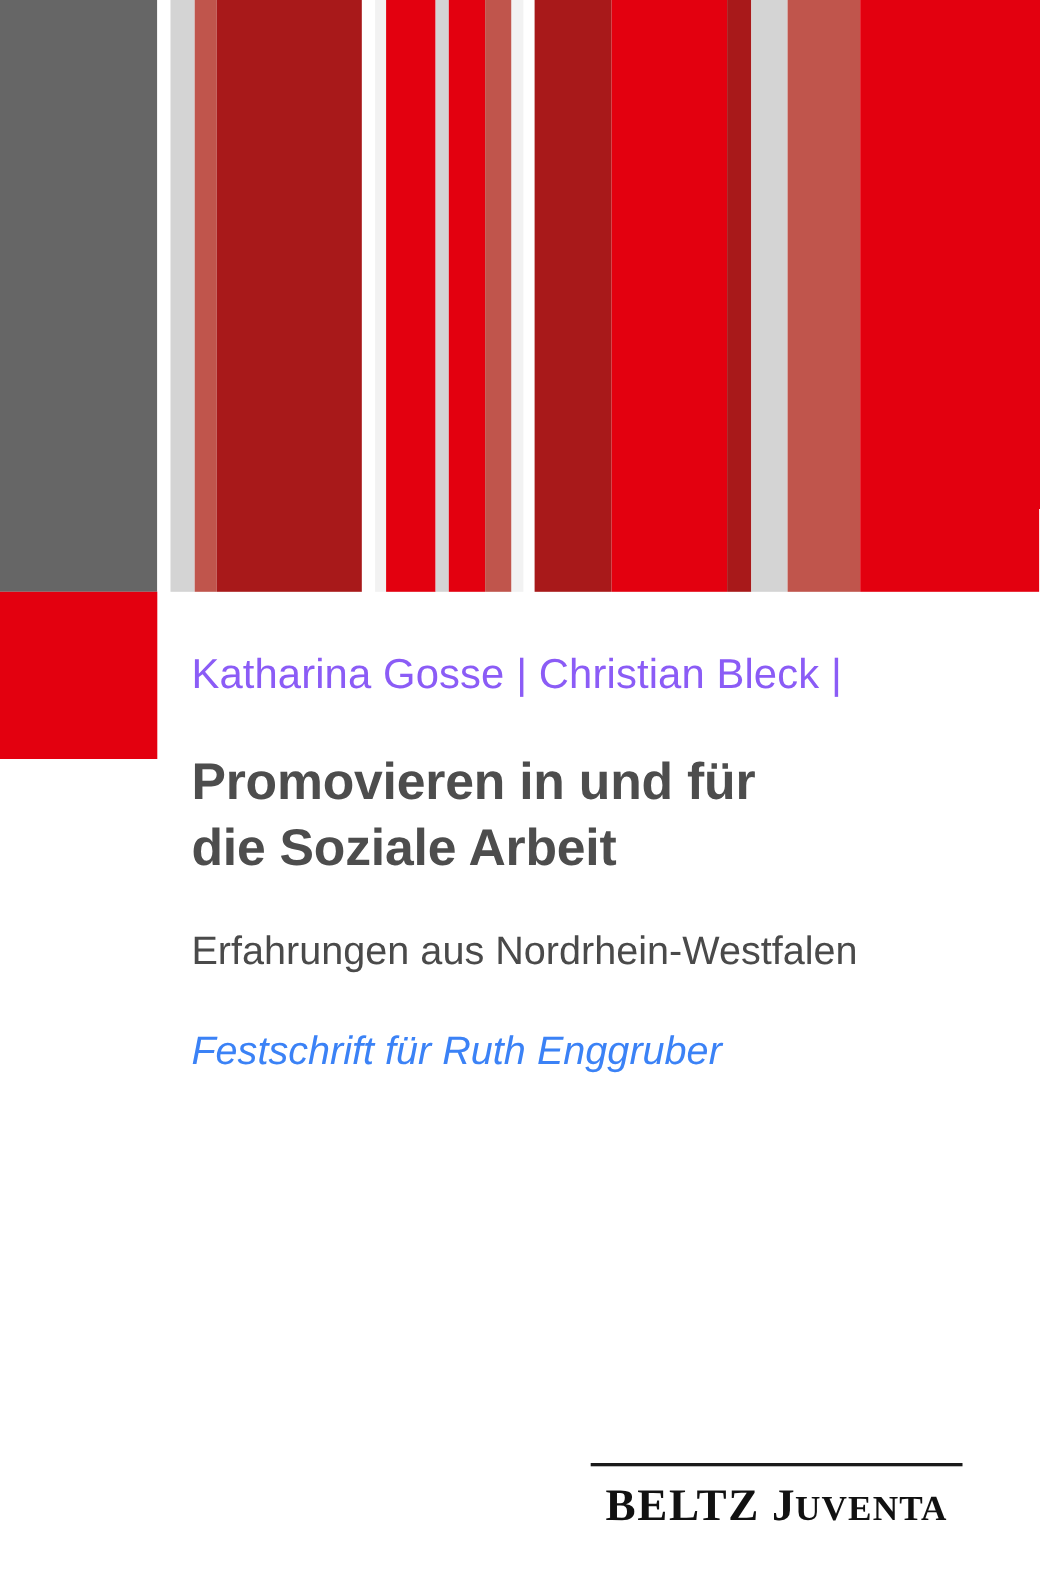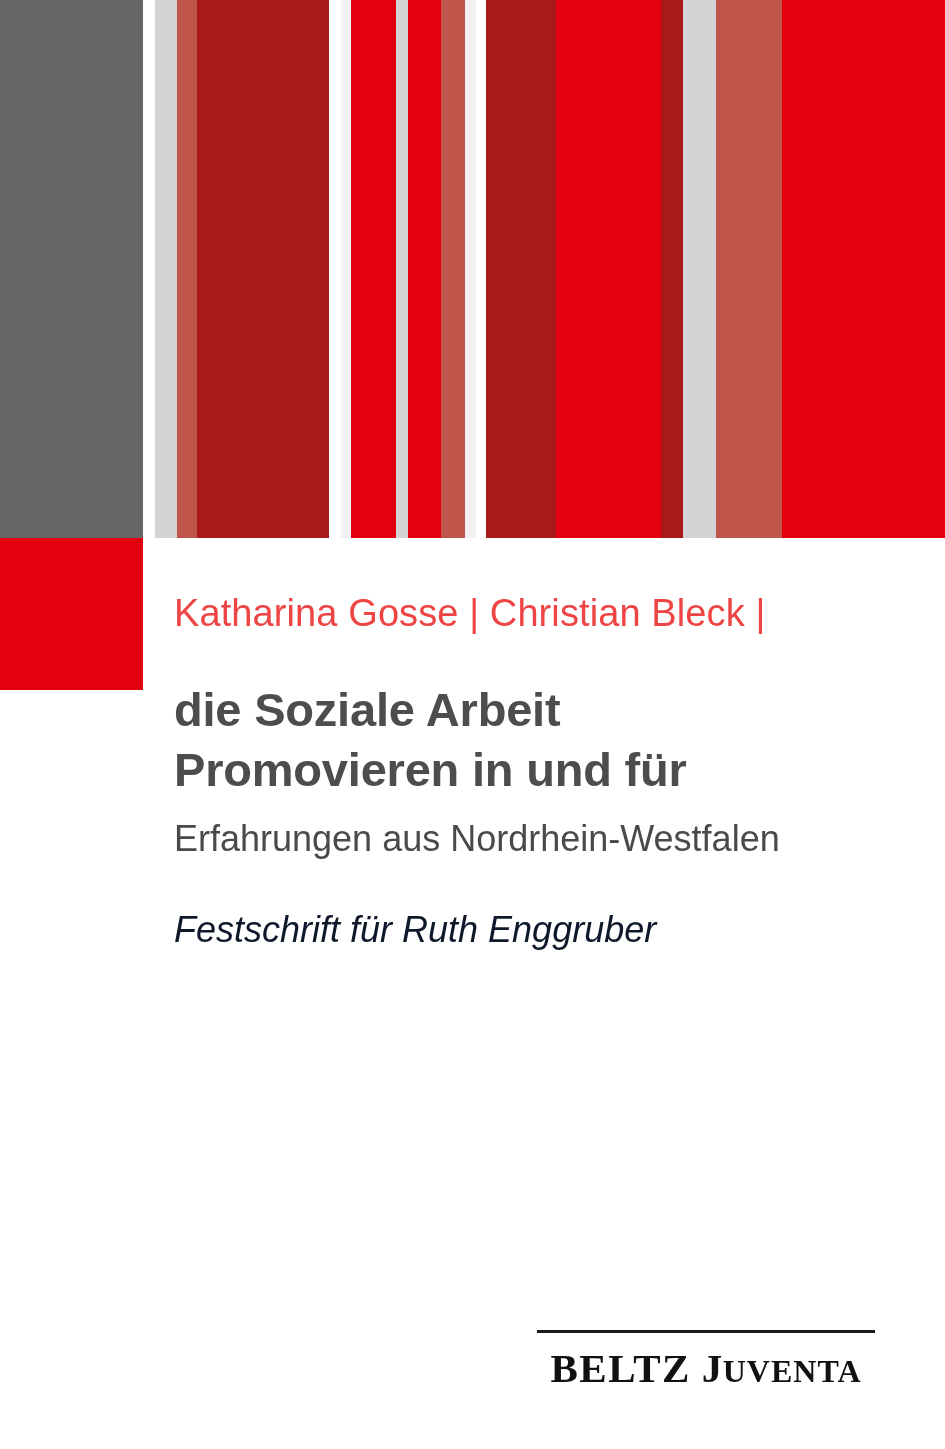--- a/index.html
+++ b/index.html
@@ -44,44 +44,44 @@
   
   .text-block {
     position: absolute;
     left: 174px;
     top: 588px;
     width: 700px;
   }
   .authors {
     font-size: 38px;
     line-height: 1.32;
-    color: #ef4444;
+    color: #8b5cf6;
     font-weight: 400;
     letter-spacing: 0.1px;
   }
   .title {
     margin-top: 42px;
     font-size: 47px;
     line-height: 1.28;
     color: #4d4d4d;
     font-weight: bold;
     letter-spacing: -0.2px;
   }
   .subtitle {
-    margin-top: 15px;
+    margin-top: 40px;
     font-size: 36px;
     line-height: 1.33;
     color: #4a4a4a;
     font-weight: 400;
   }
   .festschrift {
     margin-top: 44px;
     font-size: 36px;
     line-height: 1.3;
-    color: #0f172a;
+    color: #3b82f6;
     font-style: italic;
     font-weight: 400;
   }
 
   
   .publisher {
     position: absolute;
     left: 537px;
     top: 1330px;
     width: 338px;
@@ -140,22 +140,22 @@
     </div>
 
   <div class="red-square"></div>
 
   <div class="text-block">
     <div class="authors">
       <div>Katharina Gosse  |  Christian Bleck  |</div>
     </div>
 
     <div class="title">
+      <div>Promovieren in und für</div>
       <div>die Soziale Arbeit</div>
-      <div>Promovieren in und für</div>
     </div>
 
     <div class="subtitle">
       <div>Erfahrungen aus Nordrhein-Westfalen</div>
     </div>
 
     <div class="festschrift">Festschrift für Ruth Enggruber</div>
   </div>
 
   <div class="publisher">

